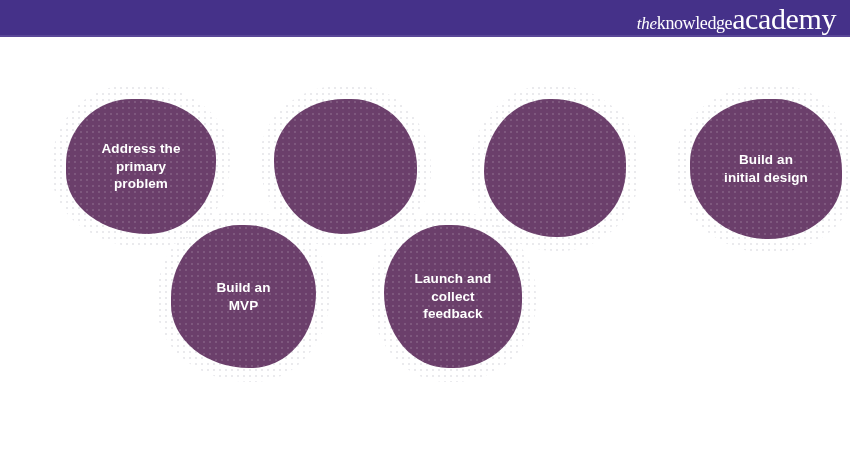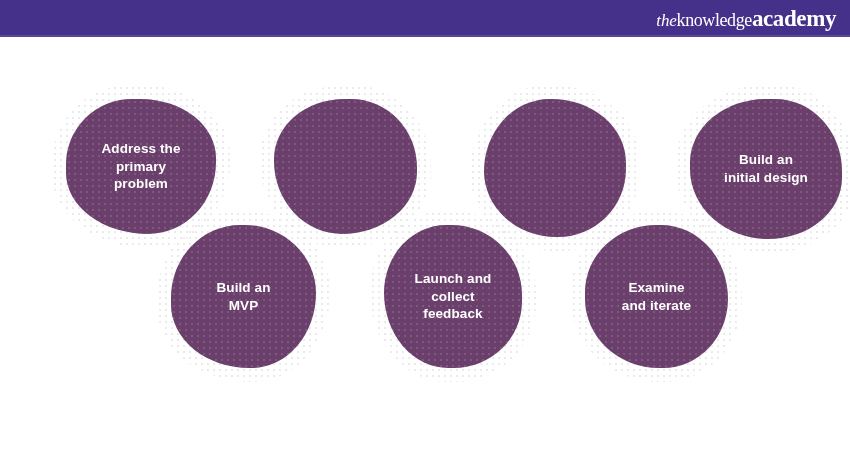--- a/index.html
+++ b/index.html
@@ -41,22 +41,22 @@
     font-style:italic;
     font-size:17px;
     letter-spacing:-.2px;
   }
   .logo-knowledge {
     font-size:18px;
     font-weight:400;
     letter-spacing:-.4px;
   }
   .logo-academy {
-    font-size:23px;
-    font-weight:700;
+    font-size:30px;
+    font-weight:400;
     letter-spacing:-.4px;
   }
 
   
   .canvas {
     position:absolute;
     left:0; top:37px;
     width:850px; height:413px;
     background:#ffffff;
     margin-left:28px;
@@ -161,20 +161,14 @@
   </div>
 
   <div class="blob shape-f" style="left:356px; top:188px; width:138px; height:143px;">
     <div class="halo"></div>
     <div class="body"></div>
     <div class="label">Launch and
 collect
 feedback</div>
   </div>
 
-  <div class="blob shape-g" style="left:557px; top:188px; width:143px; height:143px;">
-    <div class="halo"></div>
-    <div class="body"></div>
-    <div class="label">Examine
-and iterate</div>
-  </div>
 
 </div>
 
 </body></html>

